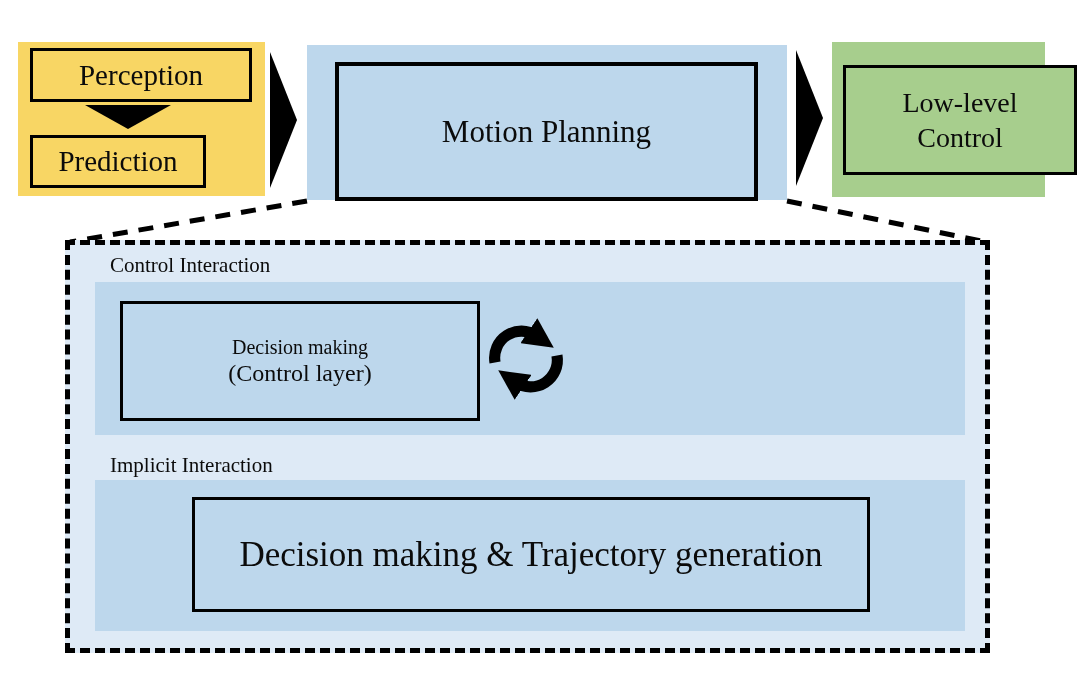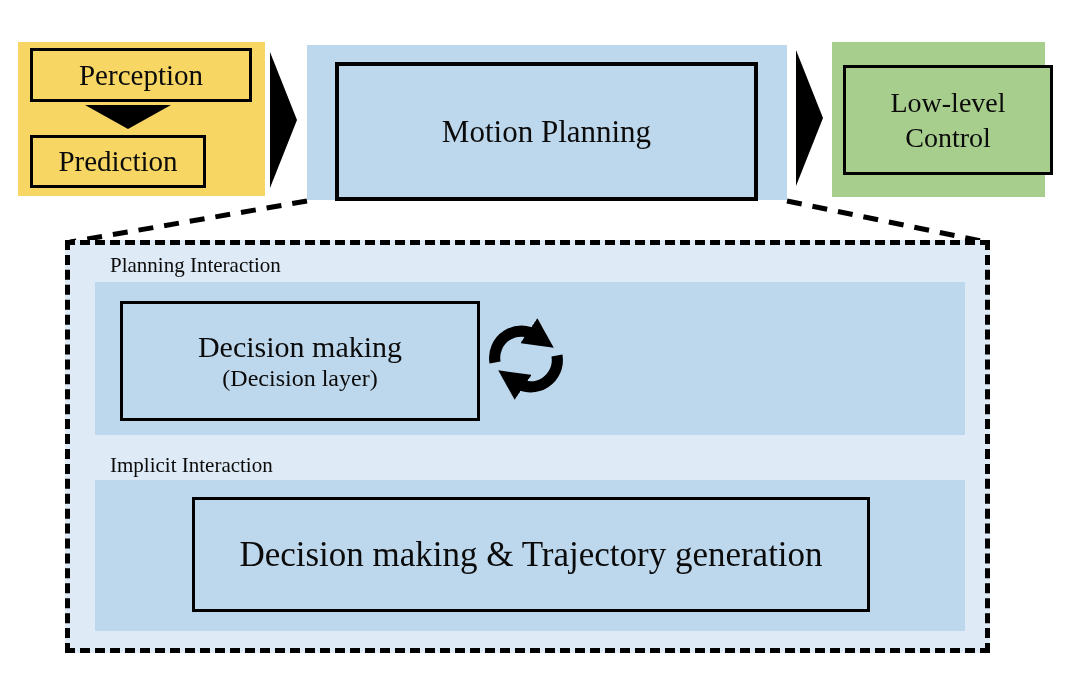--- a/index.html
+++ b/index.html
@@ -21,38 +21,38 @@
   .panel.blue{left:307px;top:45px;width:480px;height:155px;background:var(--panel_blue);}
   .panel.green{left:832px;top:42px;width:213px;height:155px;background:var(--panel_green);}
   .box{
     position:absolute;border:3px solid var(--line_black);
     display:flex;align-items:center;justify-content:center;flex-direction:column;
     text-align:center;box-sizing:border-box;
   }
   .p-box{left:12px;top:6px;width:222px;height:54px;font-size:29px;background:var(--panel_yellow);justify-content:center;}
   .pr-box{left:12px;top:93px;width:176px;height:53px;font-size:29px;background:var(--panel_yellow);}
   .mp-box{left:28px;top:17px;width:423px;height:139px;border-width:4px;font-size:31px;background:var(--panel_blue);}
-  .llc-box{left:11px;top:23px;width:210px;height:110px;font-size:28px;line-height:1.25;background:var(--panel_green);padding:0 18px;}
+  .llc-box{left:11px;top:23px;width:234px;height:110px;font-size:28px;line-height:1.25;background:var(--panel_green);padding:0 18px;}
   .down-tri{left:67px;top:63px;width:86px;height:24px;}
   .flow-arrow{position:absolute;width:30px;height:140px;}
   .flow-arrow.a1{left:268px;top:50px;}
   .flow-arrow.a2{left:794px;top:48px;}
   .connectors{position:absolute;left:0;top:0;width:1080px;height:684px;pointer-events:none;}
   .dashed-box{
     position:absolute;left:65px;top:240px;width:925px;height:413px;
     border:5px dashed var(--line_black);background:var(--detail_bg);box-sizing:border-box;
   }
   .section-label{position:absolute;left:40px;font-size:21px;}
   .section-label.explicit{top:8px;}
   .section-label.implicit{top:208px;}
   .row{position:absolute;left:25px;width:870px;background:var(--panel_blue);}
   .row.explicit{top:37px;height:153px;}
   .row.implicit{top:235px;height:151px;}
   .dm-box{left:25px;top:19px;width:360px;height:120px;background:var(--panel_blue);}
-  .dm-title{font-size:30px;line-height:1.1;}
+  .dm-title{font-size:20px;line-height:1.1;}
   .dm-sub{font-size:24px;line-height:1.1;margin-top:2px;}
   .tg-box{left:475px;top:19px;width:360px;height:120px;font-size:29px;background:var(--panel_blue);}
   .dmtg-box{left:97px;top:17px;width:678px;height:115px;font-size:35px;background:var(--panel_blue);}
   .cycle{position:absolute;left:388px;top:32px;width:86px;height:90px;}
   .watermark{
     position:absolute;left:788px;top:616px;font-size:29px;
     font-family:"Liberation Sans","DejaVu Sans",sans-serif;
     color:var(--watermark_gray);opacity:0.95;white-space:nowrap;
   }
 </style>
@@ -93,26 +93,26 @@
     </div>
   </div>
 
   <svg class="connectors" viewBox="0 0 1080 684">
     <line x1="307" y1="201" x2="70" y2="242" stroke="#000" stroke-width="5" stroke-dasharray="15 11"></line>
     <line x1="787" y1="201" x2="986" y2="242" stroke="#000" stroke-width="5" stroke-dasharray="15 11"></line>
   </svg>
 
   <div class="dashed-box">
 
-    <div class="section-label explicit">Planning Interaction</div>
+    <div class="section-label explicit">Control Interaction</div>
 
     <div class="row explicit">
       <div class="box dm-box">
         <div class="dm-title">Decision making</div>
-        <div class="dm-sub">(Decision layer)</div>
+        <div class="dm-sub">(Control layer)</div>
       </div>
 
       <svg class="cycle" viewBox="0 0 100 100">
         <defs>
           <marker id="ah" viewBox="0 0 10 10" refX="3" refY="5" markerWidth="2.7" markerHeight="2.7" orient="auto">
             <path d="M0,0 L10,5 L0,10 Z" fill="#000"></path>
           </marker>
         </defs>
         <path d="M 14 54 A 31 31 0 0 1 62 23" stroke="#000" stroke-width="13" fill="none" marker-end="url(#ah)"></path>
         <path d="M 86 46 A 31 31 0 0 1 38 77" stroke="#000" stroke-width="13" fill="none" marker-end="url(#ah)"></path>

